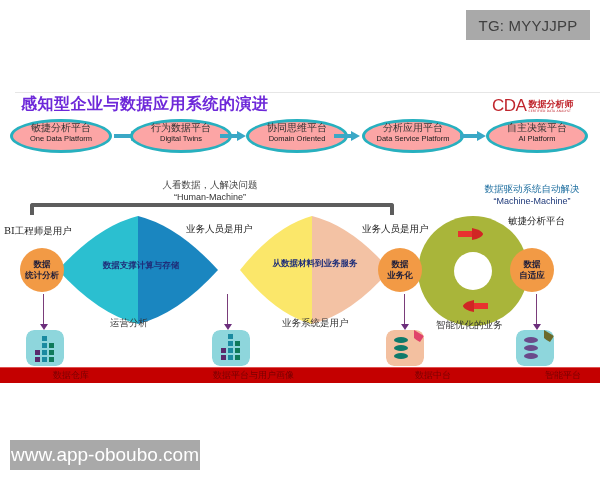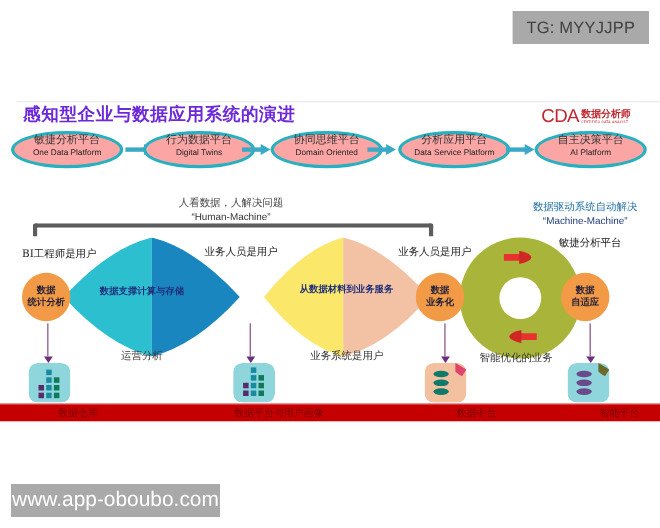--- a/index.html
+++ b/index.html
@@ -155,30 +155,30 @@
     <div class="cn">人看数据，人解决问题</div>
     <div class="en">“Human-Machine”</div>
   </div>
   <div class="caption blue" style="left:472px; top:93px; width:120px;">
     <div class="cn">数据驱动系统自动解决</div>
     <div class="en">“Machine-Machine”</div>
   </div>
 
   <div class="bracket"></div>
 
-  <div class="user-label" style="left:20px; top:135px;">BI工程师是用户</div>
+  <div class="user-label" style="left:4px; top:135px;">BI工程师是用户</div>
   <div class="user-label" style="left:186px; top:133px;">业务人员是用户</div>
   <div class="user-label" style="left:362px; top:133px;">业务人员是用户</div>
   <div class="user-label" style="left:508px; top:125px;">敏捷分析平台</div>
 
   <svg class="diamond" style="left:58px; width:160px;" viewBox="0 0 160 108">
     <path d="M0,54 Q40,10 80,0 L80,108 Q40,98 0,54 Z" fill="#2bbfd0"></path>
     <path d="M80,0 Q120,10 160,54 Q120,98 80,108 Z" fill="#1a86c0"></path>
   </svg>
-  <div class="diamond-text" style="left:84px; top:170px; width:90px;">数据支撑计算与存储</div>
+  <div class="diamond-text" style="left:96px; top:170px; width:90px;font-family:Liberation Serif, serif;">数据支撑计算与存储</div>
 
   <svg class="diamond" style="left:240px; width:150px;" viewBox="0 0 150 108">
     <path d="M0,54 Q35,10 72,0 L72,108 Q35,98 0,54 Z" fill="#fbe76a"></path>
     <path d="M72,0 Q112,10 150,54 Q112,98 72,108 Z" fill="#f3c2a4"></path>
   </svg>
   <div class="diamond-text" style="left:270px; top:168px; width:90px;">从数据材料到业务服务</div>
 
   <div class="ring">
     <div class="ring-hole"></div>
   </div>

